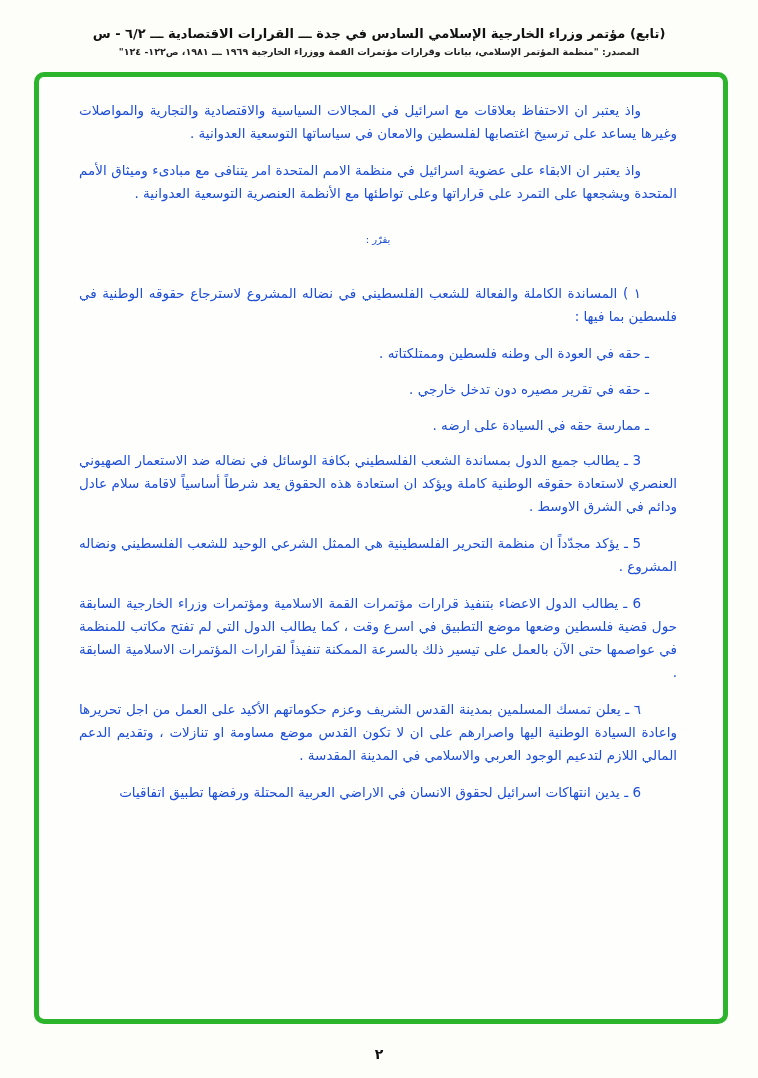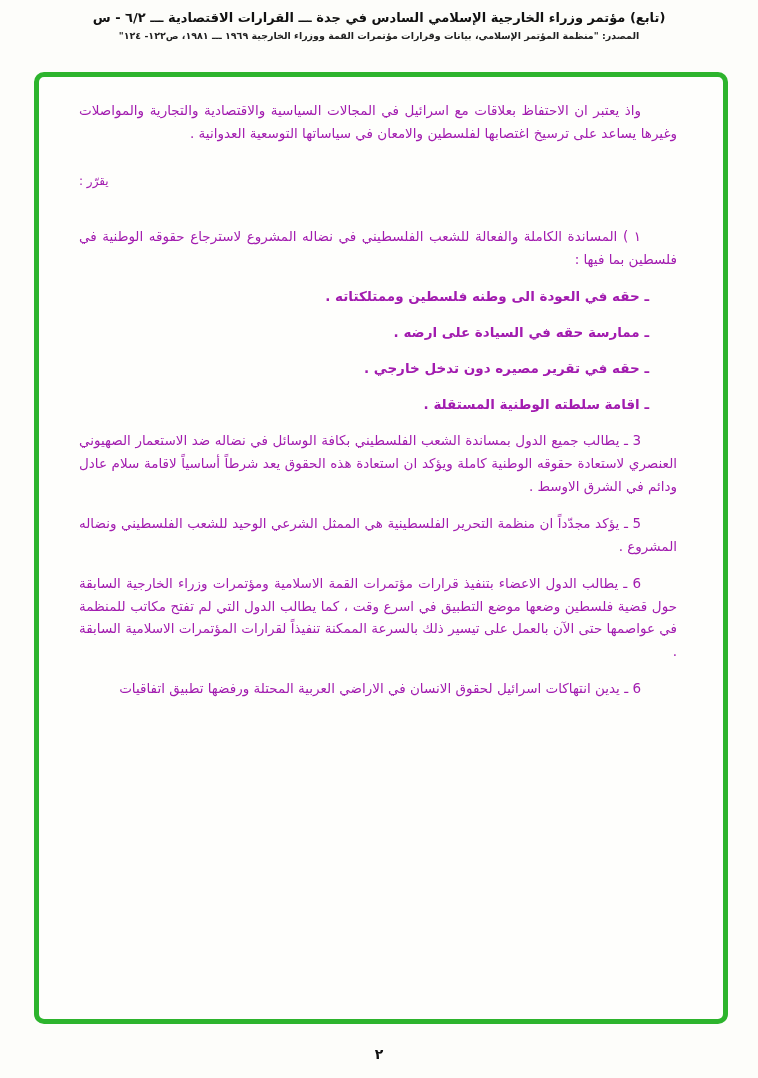--- a/index.html
+++ b/index.html
@@ -11,21 +11,21 @@
     -webkit-font-smoothing: antialiased;
   }
   .page {
     position: relative;
     width: 758px; height: 1078px;
     direction: rtl;
     overflow: hidden;
   }
   .doc-header {
     text-align: center;
-    padding-top: 10px;
+    padding-top: 26px;
     color: #111;
   }
   .doc-header .title {
     font-size: 13px;
     font-weight: bold;
   }
   .doc-header .source {
     font-size: 9.5px;
     font-weight: bold;
     margin-top: 5px;
@@ -35,40 +35,39 @@
     position: absolute;
     top: 72px; right: 30px; left: 34px;
     height: 952px;
     border: 5px solid #2db42d;
     border-radius: 10px;
     background: #fefefc;
     overflow: hidden;
   }
   .content {
     padding: 22px 46px 10px 40px;
-    color: #a21caf;
+    color: #1d4ed8;
     font-size: 13.5px;
     line-height: 1.7;
   }
   .para {
     margin: 0 0 14px;
     text-align: justify;
     text-indent: 36px;
   }
   .sub {
     margin: 0 28px 13px 0;
     text-align: right;
     text-indent: 0;
-    font-weight: bold;
   }
   .decree {
     margin: 26px 0 34px;
-    text-align: left;
+    text-align: center;
     text-indent: 0;
-    font-size: 12px;
+    font-size: 10px;
   }
   .page-number {
     position: absolute;
     bottom: 16px; left: 0; right: 0;
     text-align: center;
     font-size: 14px;
     font-weight: bold;
     color: #111;
   }
 </style>
@@ -79,33 +78,34 @@
 
   <header class="doc-header">
     <div class="title">(تابع) مؤتمر وزراء الخارجية الإسلامي السادس في جدة ـــ القرارات الاقتصادية ـــ ٦/٢ - س</div>
     <div class="source">المصدر: "منظمة المؤتمر الإسلامي، بيانات وقرارات مؤتمرات القمة ووزراء الخارجية ١٩٦٩ ـــ ١٩٨١، ص١٢٢- ١٢٤"</div>
   </header>
 
   <div class="frame">
     <div class="content">
 
       <p class="para">واذ يعتبر ان الاحتفاظ بعلاقات مع اسرائيل في المجالات السياسية والاقتصادية والتجارية والمواصلات وغيرها يساعد على ترسيخ اغتصابها لفلسطين والامعان في سياساتها التوسعية العدوانية .</p>
+      <p class="para">واذ يعتبر ان الابقاء على عضوية اسرائيل في منظمة الامم المتحدة امر يتنافى مع مبادىء وميثاق الأمم المتحدة ويشجعها على التمرد على قراراتها وعلى تواطئها مع الأنظمة العنصرية التوسعية العدوانية .</p>
 
       <p class="decree">يقرّر :</p>
 
       <p class="para">١ )  المساندة الكاملة والفعالة للشعب الفلسطيني في نضاله المشروع لاسترجاع حقوقه الوطنية في فلسطين بما فيها :</p>
 
       <p class="sub">ـ  حقه في العودة الى وطنه فلسطين وممتلكتاته .</p>
+      <p class="sub">ـ  حقه في تقرير مصيره دون تدخل خارجي .</p>
       <p class="sub">ـ  ممارسة حقه في السيادة على ارضه .</p>
-      <p class="sub">ـ  حقه في تقرير مصيره دون تدخل خارجي .</p>
-      <p class="sub">ـ  اقامة سلطته الوطنية المستقلة .</p>
 
       <p class="para">3 ـ يطالب جميع الدول بمساندة الشعب الفلسطيني بكافة الوسائل في نضاله ضد الاستعمار الصهيوني العنصري لاستعادة حقوقه الوطنية كاملة ويؤكد ان استعادة هذه الحقوق يعد شرطاً أساسياً لاقامة سلام عادل ودائم في الشرق الاوسط .</p>
       <p class="para">5 ـ يؤكد مجدّداً ان منظمة التحرير الفلسطينية هي الممثل الشرعي الوحيد للشعب الفلسطيني ونضاله المشروع .</p>
       <p class="para">6 ـ يطالب الدول الاعضاء بتنفيذ قرارات مؤتمرات القمة الاسلامية ومؤتمرات وزراء الخارجية السابقة حول قضية فلسطين وضعها موضع التطبيق في اسرع وقت ، كما يطالب الدول التي لم تفتح مكاتب للمنظمة في عواصمها حتى الآن بالعمل على تيسير ذلك بالسرعة الممكنة تنفيذاً لقرارات المؤتمرات الاسلامية السابقة .</p>
+      <p class="para">٦ ـ يعلن تمسك المسلمين بمدينة القدس الشريف وعزم حكوماتهم الأكيد على العمل من اجل تحريرها واعادة السيادة الوطنية اليها واصرارهم على ان لا تكون القدس موضع مساومة او تنازلات ، وتقديم الدعم المالي اللازم لتدعيم الوجود العربي والاسلامي في المدينة المقدسة .</p>
       <p class="para">6 ـ يدين انتهاكات اسرائيل لحقوق الانسان في الاراضي العربية المحتلة ورفضها تطبيق اتفاقيات</p>
 
     </div>
   </div>
 
   <div class="page-number">٢</div>
 
 </div>
 
 </body></html>

